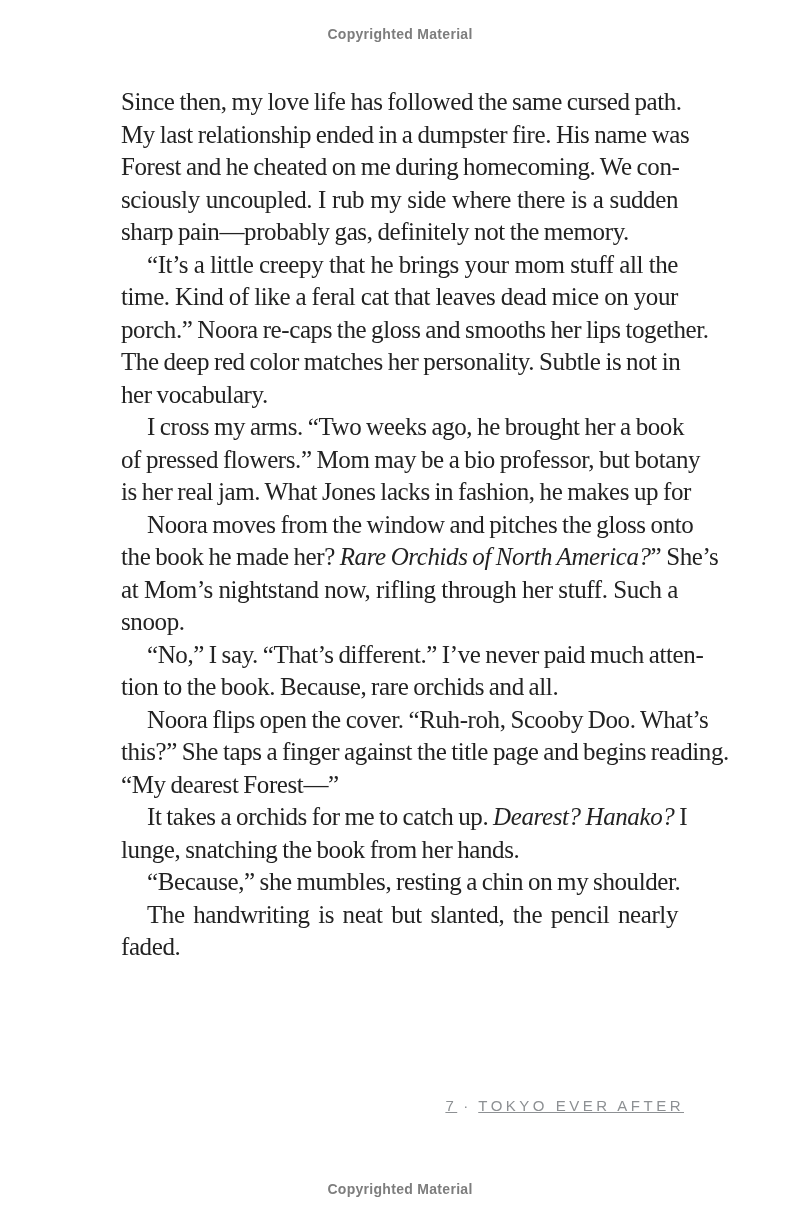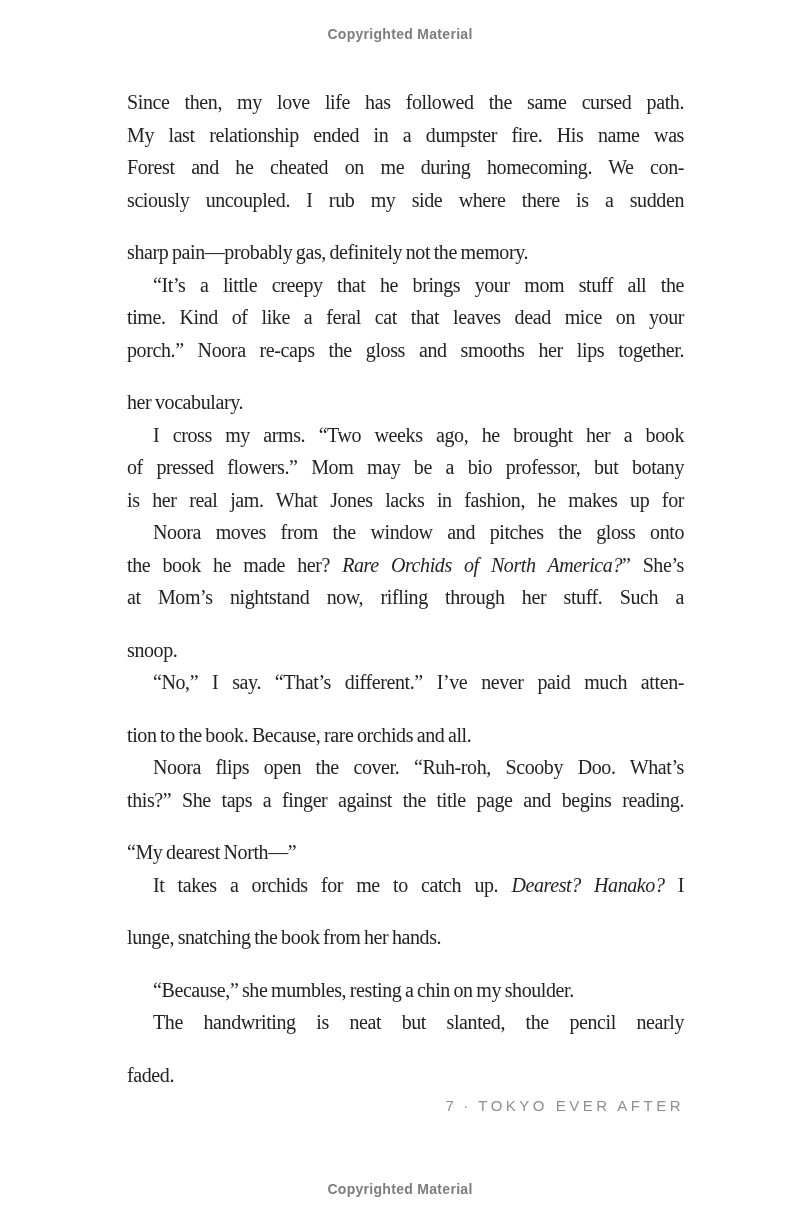--- a/index.html
+++ b/index.html
@@ -24,54 +24,54 @@
     font-weight: bold;
     font-size: 14px;
     letter-spacing: 0.3px;
     color: #7d7d7d;
   }
   .copyright-top { top: 26px; }
   .copyright-bottom { top: 1181px; }
 
   .page-body {
     position: absolute;
-    left: 127px;
+    left: 121px;
     top: 86px;
     width: 557px;
     color: #232323;
-    font-size: 20px;
+    font-size: 25px;
   }
   .para { margin: 0; }
   .line {
     height: 32.5px;
     line-height: 32.5px;
     letter-spacing: -0.4px;
     word-spacing: -1px;
     white-space: nowrap;
     text-align: justify;
     text-align-last: justify;
   }
   .line.last {
     text-align: left;
     text-align-last: left;
-    margin-top: 20px;
   }
   .line.indent { padding-left: 26px; }
   .line i { font-style: italic; font-family: Liberation Serif, serif; }
 
   .page-footer {
     position: absolute;
     left: 127px;
     top: 1097px;
     width: 557px;
     text-align: right;
     font-family: "Liberation Sans", sans-serif;
     font-size: 15px;
     letter-spacing: 3.5px;
     color: #8d9093;
+    text-decoration: underline;
   }
   .footer-sep {
     display: inline-block;
     margin: 0 10px 0 6px;
     letter-spacing: 0;
   }
 </style>
 </head>
 <body>
 
@@ -84,41 +84,42 @@
         <div class="line"><span>Since then, my love life has followed the same cursed path.</span></div>
         <div class="line"><span>My last relationship ended in a dumpster fire. His name was</span></div>
         <div class="line"><span>Forest and he cheated on me during homecoming. We con-</span></div>
         <div class="line"><span>sciously uncoupled. I rub my side where there is a sudden</span></div>
         <div class="line last"><span>sharp pain—probably gas, definitely not the memory.</span></div>
       </div>
       <div class="para">
         <div class="line indent"><span>“It’s a little creepy that he brings your mom stuff all the</span></div>
         <div class="line"><span>time. Kind of like a feral cat that leaves dead mice on your</span></div>
         <div class="line"><span>porch.” Noora re-caps the gloss and smooths her lips together.</span></div>
+        <div class="line"><span>The deep red color matches her personality. Subtle is not in</span></div>
         <div class="line last"><span>her vocabulary.</span></div>
       </div>
       <div class="para">
         <div class="line indent"><span>I cross my arms. “Two weeks ago, he brought her a book</span></div>
         <div class="line"><span>of pressed flowers.” Mom may be a bio professor, but botany</span></div>
         <div class="line"><span>is her real jam. What Jones lacks in fashion, he makes up for</span></div>
       </div>
       <div class="para">
         <div class="line indent"><span>Noora moves from the window and pitches the gloss onto</span></div>
         <div class="line"><span>the book he made her? </span><i>Rare Orchids of North America?</i><span>” She’s</span></div>
         <div class="line"><span>at Mom’s nightstand now, rifling through her stuff. Such a</span></div>
         <div class="line last"><span>snoop.</span></div>
       </div>
       <div class="para">
         <div class="line indent"><span>“No,” I say. “That’s different.” I’ve never paid much atten-</span></div>
         <div class="line last"><span>tion to the book. Because, rare orchids and all.</span></div>
       </div>
       <div class="para">
         <div class="line indent"><span>Noora flips open the cover. “Ruh-roh, Scooby Doo. What’s</span></div>
         <div class="line"><span>this?” She taps a finger against the title page and begins reading.</span></div>
-        <div class="line last"><span>“My dearest North—”</span></div>
+        <div class="line last"><span>“My dearest Forest—”</span></div>
       </div>
       <div class="para">
         <div class="line indent"><span>It takes a orchids for me to catch up. </span><i>Dearest? Hanako?</i><span> I</span></div>
         <div class="line last"><span>lunge, snatching the book from her hands.</span></div>
       </div>
       <div class="para">
         <div class="line last indent"><span>“Because,” she mumbles, resting a chin on my shoulder.</span></div>
       </div>
       <div class="para">
         <div class="line indent"><span>The handwriting is neat but slanted, the pencil nearly</span></div>

